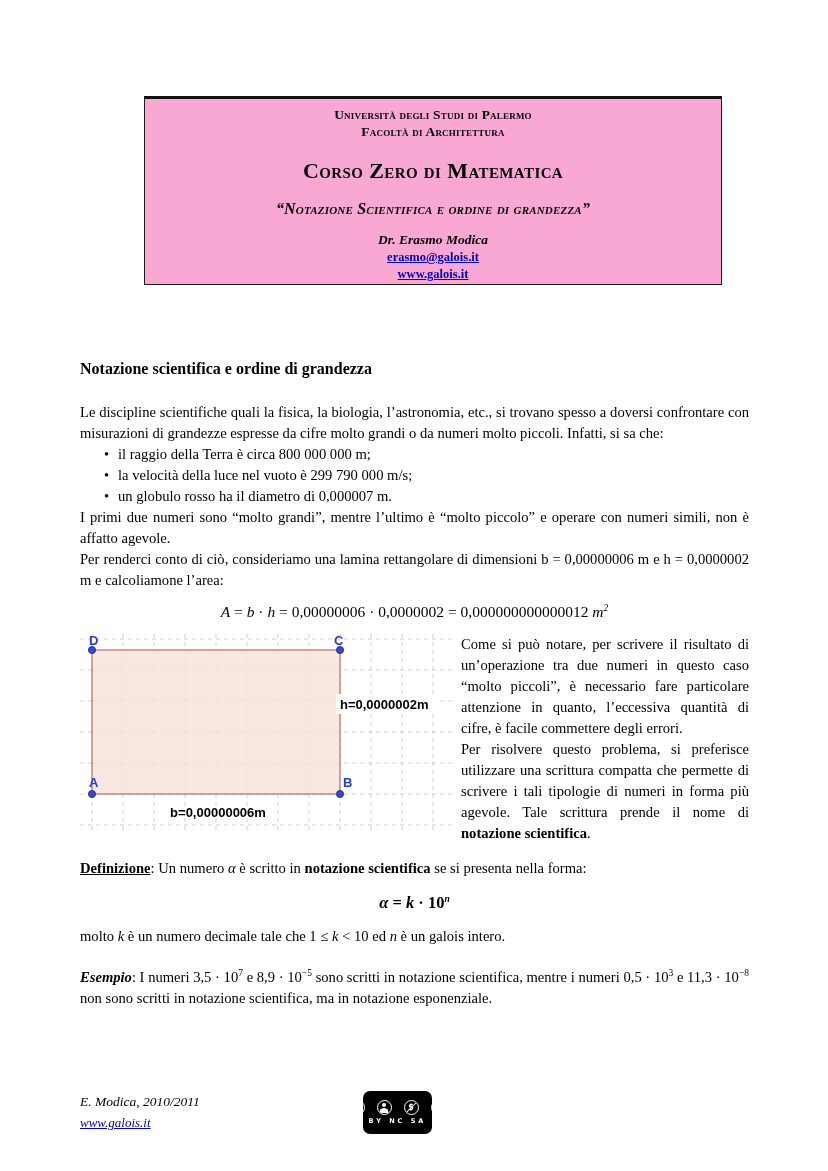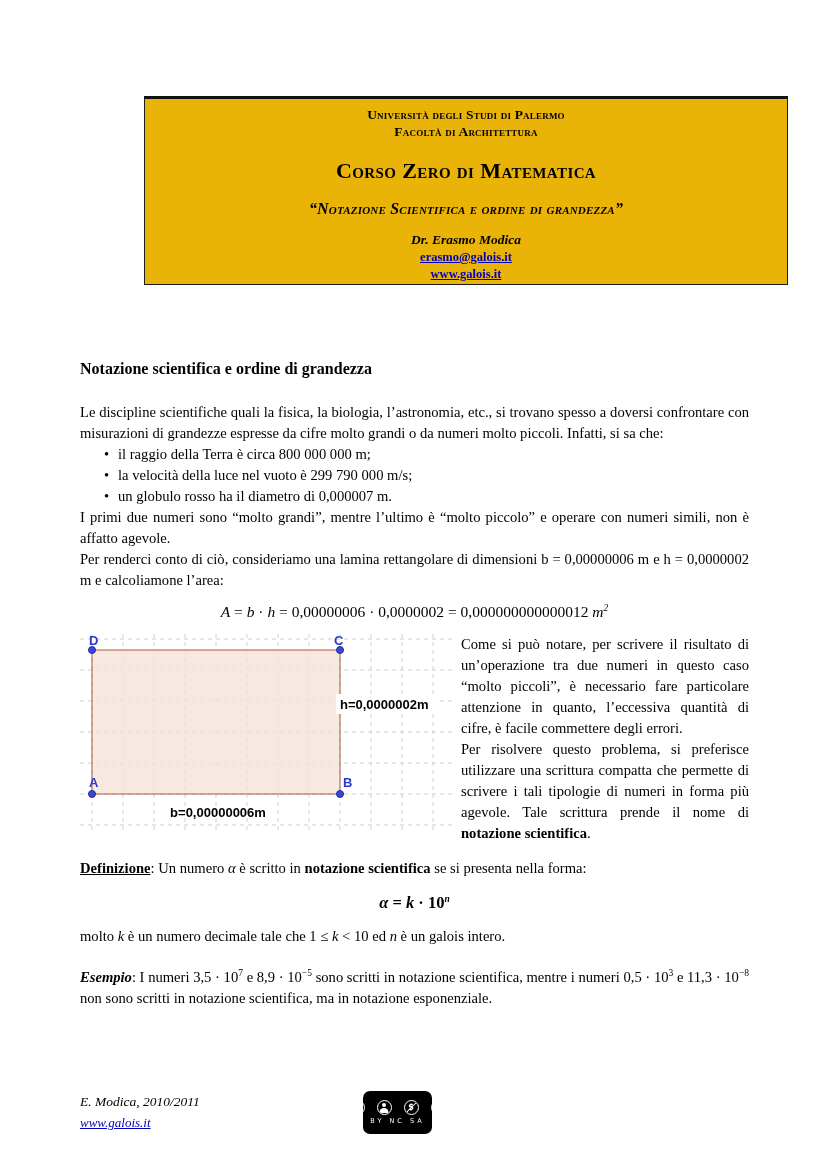--- a/index.html
+++ b/index.html
@@ -1,20 +1,20 @@
 <!DOCTYPE html>
 <html><head>
 <meta charset="utf-8">
 <style>
   html,body{margin:0;padding:0;background:#ffffff;}
   .page{position:relative;width:828px;height:1171px;margin:0 auto;background:#fff;color:#000;
         font-family:"Liberation Serif","DejaVu Serif",serif;overflow:hidden;}
 
   
-  .header-box{position:absolute;left:144px;top:96px;width:644px;height:189px;background:#eab308;
+  .header-box{position:absolute;left:144px;top:96px;width:578px;height:189px;background:#f9a8d4;
               border:1px solid #1c1c1c;border-top:3px solid #111;text-align:center;padding-top:8px;box-sizing:border-box;}
   .sc{font-variant:small-caps;}
   .hdr-inst{font-size:13.5px;font-weight:bold;line-height:16.5px;letter-spacing:0.2px;}
   .hdr-course{font-size:22px;font-weight:bold;margin-top:18px;letter-spacing:0.4px;}
   .hdr-lecture{font-size:16px;font-weight:bold;font-style:italic;margin-top:16px;letter-spacing:0.2px;}
   .hdr-author{font-size:13.5px;font-weight:bold;font-style:italic;margin-top:14px;}
   .hdr-linkline{line-height:14.5px;margin-top:1px;}
   a.doclink{color:#0000bd;font-weight:bold;font-size:12.5px;text-decoration:underline;cursor:pointer;}
 
   
@@ -40,21 +40,21 @@
 
   
   .footer{position:absolute;left:80px;top:1091px;font-size:13.5px;font-style:italic;line-height:21px;}
   .footer a{color:#0000bd;text-decoration:underline;cursor:pointer;font-size:13px;}
   .cc-badge{position:absolute;left:363px;top:1091px;width:69px;height:43px;background:#000;border-radius:7px;
             display:flex;flex-direction:column;align-items:center;justify-content:center;cursor:pointer;}
   .cc-row{display:flex;gap:12px;align-items:center;}
   .cc-circle{width:15px;height:15px;border:1.5px solid #fff;border-radius:50%;color:#fff;box-sizing:border-box;
              font-family:"DejaVu Sans",sans-serif;font-size:8px;font-weight:bold;display:flex;align-items:center;
              justify-content:center;position:relative;overflow:hidden;}
-  .cc-sub{color:#fff;font-family:"DejaVu Sans",sans-serif;font-size:6.5px;font-weight:normal;letter-spacing:3px;margin-top:2px;}
+  .cc-sub{color:#fff;font-family:"DejaVu Sans",sans-serif;font-size:6.5px;font-weight:bold;letter-spacing:3px;margin-top:2px;}
   .icon-person{display:block;position:relative;width:9px;height:10px;}
   .icon-person::before{content:"";position:absolute;top:0;left:50%;transform:translateX(-50%);
                        width:4px;height:4px;border-radius:50%;background:#fff;}
   .icon-person::after{content:"";position:absolute;bottom:0;left:50%;transform:translateX(-50%);
                       width:9px;height:5px;border-radius:4.5px 4.5px 0 0;background:#fff;}
   .nc-strike{position:absolute;left:50%;top:50%;width:1.2px;height:14px;background:#fff;
              transform:translate(-50%,-50%) rotate(45deg);}
 </style>
 </head>
 <body>

